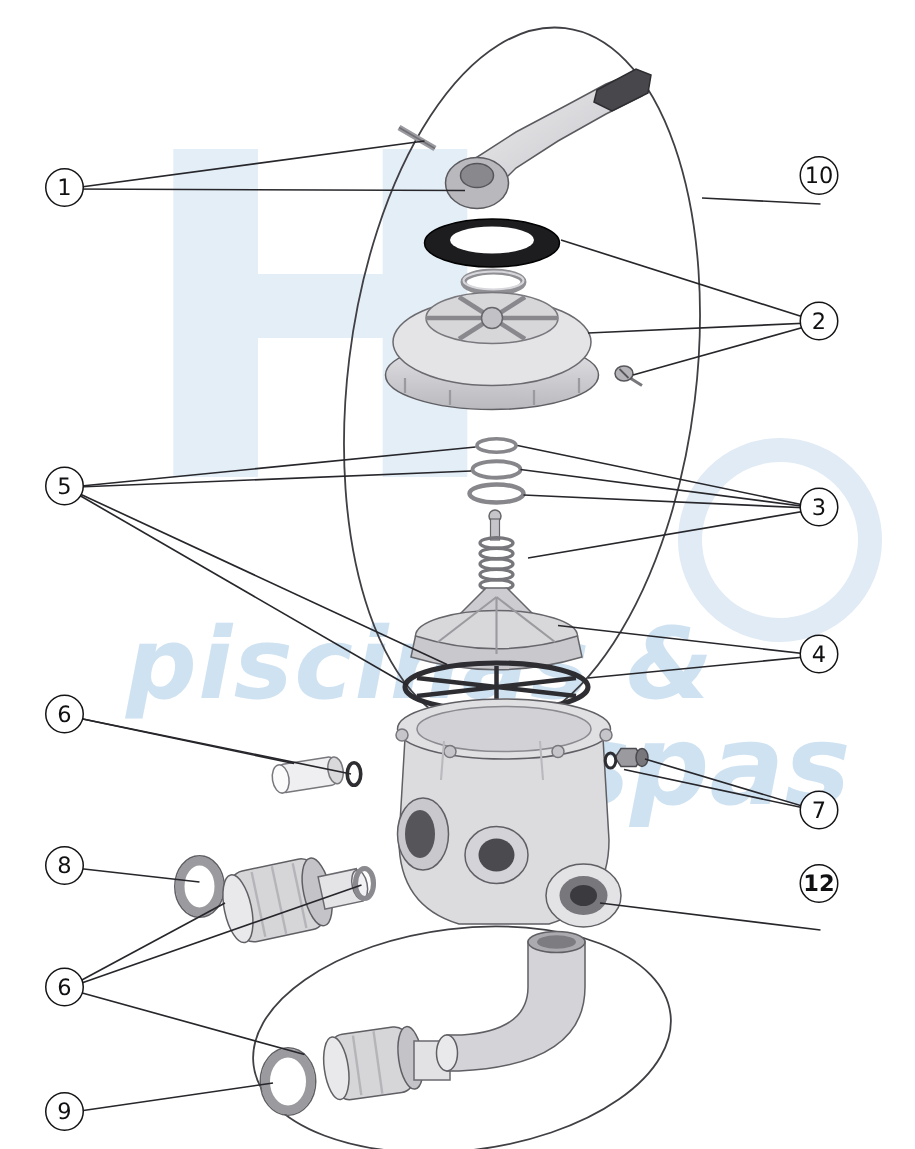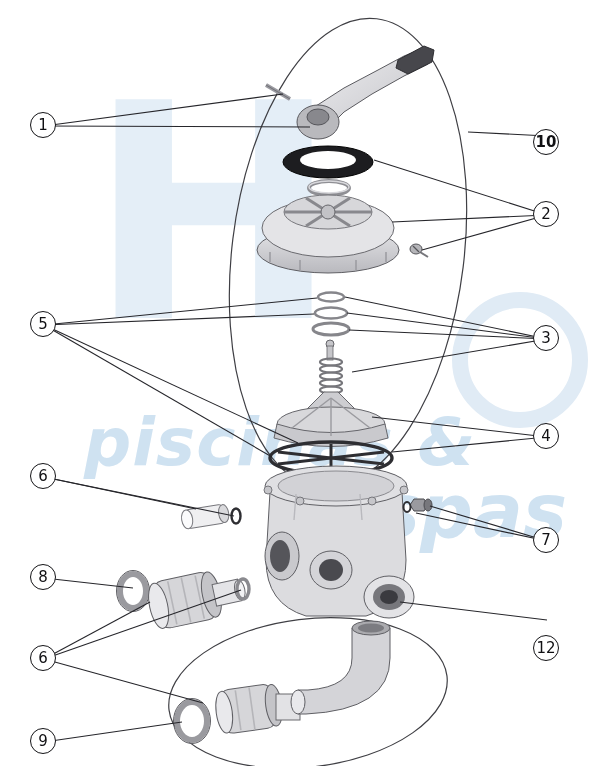--- a/index.html
+++ b/index.html
@@ -227,24 +227,24 @@
         <line x1="44" y1="578" x2="133" y2="588" class="leader"></line>
         <line x1="547" y1="620" x2="400" y2="602" class="leader"></line>
         <line x1="44" y1="659" x2="150" y2="602" class="leader"></line>
         <line x1="44" y1="659" x2="241" y2="590" class="leader"></line>
         <line x1="44" y1="659" x2="203" y2="703" class="leader"></line>
         <line x1="44" y1="742" x2="182" y2="722" class="leader"></line>
       </g>
   </svg>
 
 <div class="callout" style="left: 30px; top: 112px;">1</div>
-    <div class="callout" style="left: 533px; top: 129px; font-weight: bold;">10</div>
+    <div class="callout" style="left: 533px; top: 104px;">10</div>
     <div class="callout" style="left: 533px; top: 201px;">2</div>
     <div class="callout" style="left: 30px; top: 311px;">5</div>
     <div class="callout" style="left: 533px; top: 325px;">3</div>
     <div class="callout" style="left: 533px; top: 423px;">4</div>
     <div class="callout" style="left: 30px; top: 463px;">6</div>
     <div class="callout" style="left: 533px; top: 527px;">7</div>
     <div class="callout" style="left: 30px; top: 564px;">8</div>
-    <div class="callout" style="left: 533px; top: 635px;">12</div>
+    <div class="callout" style="left: 533px; top: 576px; font-weight: bold;">12</div>
     <div class="callout" style="left: 30px; top: 645px;">6</div>
     <div class="callout" style="left: 30px; top: 728px;">9</div>
   </div>
 
 </body></html>

